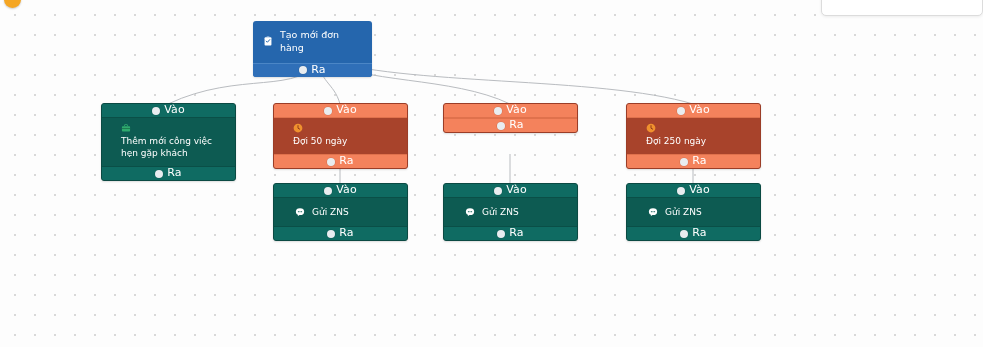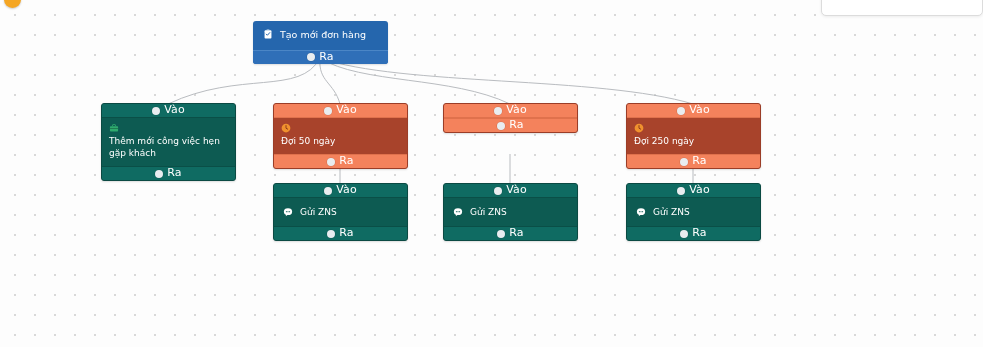--- a/index.html
+++ b/index.html
@@ -59,20 +59,21 @@
     box-shadow: 0 0 0 0.6px rgba(0,0,0,0.12);
     flex: none;
   }
   .port .plabel { transform: translateY(-0.5px); }
 
   .body {
     padding: 5px 7px 7px 7px;
     color: #ffffff;
     min-height: 28px;
     box-sizing: border-box;
+    margin-left: 12px;
   }
   .body .title {
     font-size: 9px;
     color: #ffffff;
     max-width: 120px;
   }
   .icon {
     display: block;
     width: 10px;
     height: 10px;
@@ -153,21 +154,21 @@
       <path d="M320,58 C400,86 600,76 693,104"></path>
 
       <path d="M340,154 L340,184"></path>
 
       <path d="M510,154 L510,184"></path>
 
       <path d="M693,154 L693,184"></path>
     </g>
   </svg>
 
-  <div class="node start" style="left:253px; top:21px; width:135px;">
+  <div class="node start" style="left:253px; top:21px; width:119px;">
     <div class="headrow">
       <span class="icon">
         <svg viewBox="0 0 16 16" width="10" height="10">
           <rect x="2.5" y="2" width="11" height="13" rx="1.4" fill="#ffffff"></rect>
           <rect x="5.5" y="0.6" width="5" height="2.6" rx="0.9" fill="#cfe0f2"></rect>
           <path d="M5.2 8.2 L7 10 L10.8 5.8" stroke="#2566ad" stroke-width="1.6" fill="none" stroke-linecap="round" stroke-linejoin="round"></path>
         </svg>
       </span>
       <span class="title">Tạo mới đơn hàng</span>
     </div>

